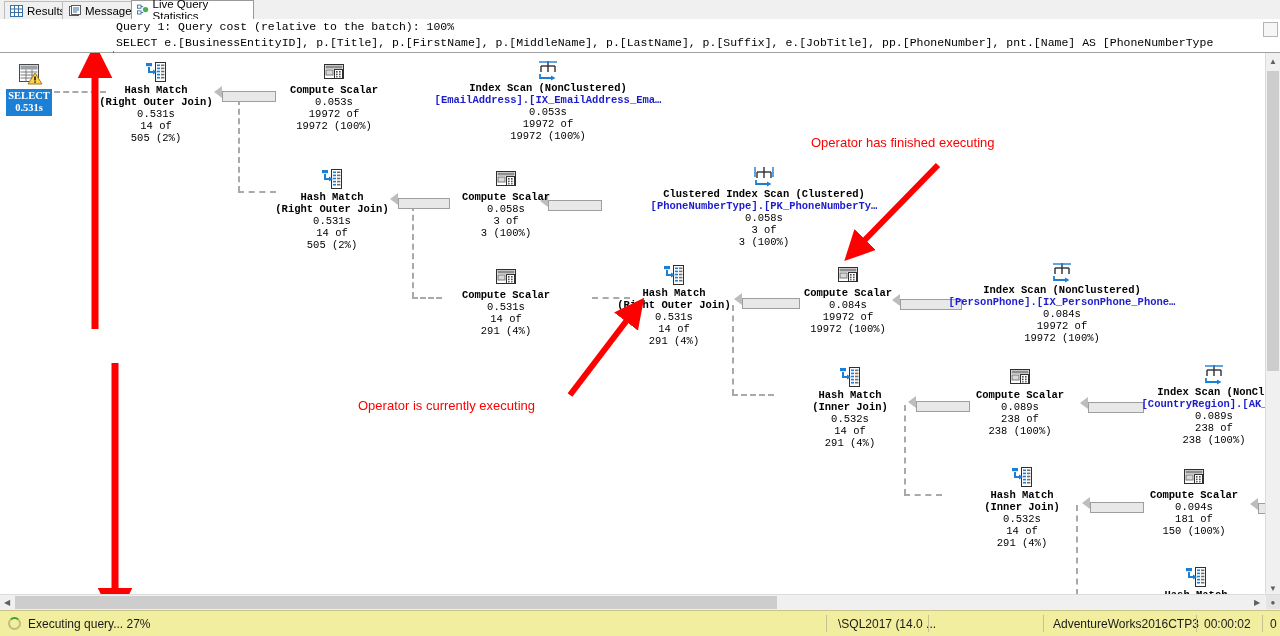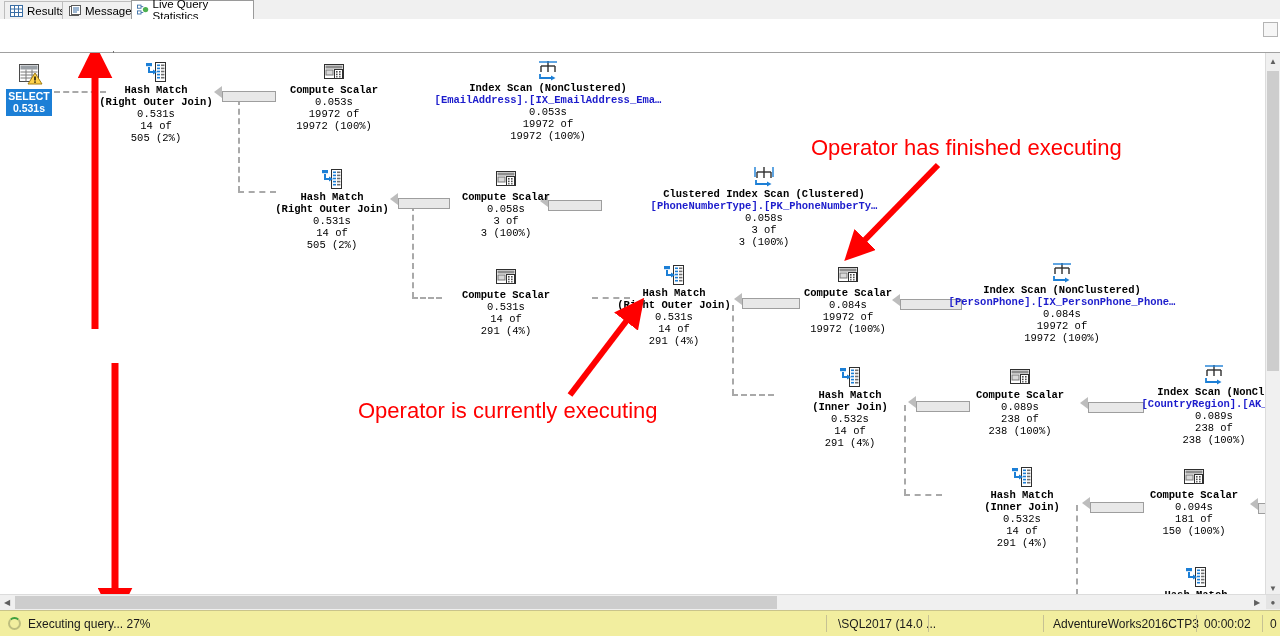--- a/index.html
+++ b/index.html
@@ -46,33 +46,33 @@
   
   .node{position:absolute;text-align:center;font-family:"Liberation Mono",monospace;
         font-size:10.5px;line-height:12px;color:#000;white-space:nowrap;}
   .node .ico{margin:0 auto 1px auto;display:block;}
   .node .nm{font-weight:bold;}
   .node .ob{color:#1c1ccc;font-weight:bold;}
   .node .st{color:#000;}
   
   #selnode{position:absolute;left:6px;top:10px;width:46px;text-align:center;}
   #selnode .lbl{
-    background:#1c7fd6;color:#ffffff;font-family:Liberation Sans, sans-serif;
+    background:#1c7fd6;color:#ffffff;font-family:Liberation Serif, serif;
     font-size:10.5px;line-height:12px;padding:1px 0 2px 0;font-weight:bold;
   }
   
   .arrow-solid{position:absolute;height:9px;background:#e8e8e8;border:1px solid #9e9e9e;}
   .arrow-head{position:absolute;width:0;height:0;
     border-top:6px solid transparent;border-bottom:6px solid transparent;
     border-right:8px solid #bdbdbd;}
   .dashh{position:absolute;height:0;border-top:2px dashed #a9a9a9;}
   .dashv{position:absolute;width:0;border-left:2px dashed #a9a9a9;}
   
   .anno{position:absolute;color:#ff0000;font-family:"Liberation Sans",sans-serif;
-        font-size:22px;white-space:nowrap;}
+        font-size:13px;white-space:nowrap;}
   .annosvg{position:absolute;overflow:visible;}
   
   #vscroll{position:absolute;right:0;top:53px;width:14px;height:543px;background:#f0f0f0;border-left:1px solid #dcdcdc;}
   #vthumb{position:absolute;left:1px;top:18px;width:12px;height:300px;background:#cdcdcd;}
   .sbbtn{position:absolute;width:14px;height:16px;display:flex;align-items:center;justify-content:center;
          font-size:8px;color:#606060;background:#f0f0f0;}
   #hscroll{position:absolute;left:0;bottom:26px;width:1280px;height:15px;background:#f0f0f0;border-top:1px solid #dcdcdc;}
   #hthumb{position:absolute;left:15px;top:1px;width:762px;height:13px;background:#cdcdcd;}
   
   #status{
@@ -120,20 +120,24 @@
       <circle cx="9.6" cy="5.5" r="3" fill="#4caf50"></circle>
     </svg>
     <span>Live Query Statistics</span>
   </div>
 </div>
 
 <div id="qhdr">
   <div id="estbox">
     <div>Estimated query</div>
     <div>finished:27%</div>
+  </div>
+  <div id="qtext">
+    <div>Query 1: Query cost (relative to the batch): 100%</div>
+    <div>SELECT e.[BusinessEntityID], p.[Title], p.[FirstName], p.[MiddleName], p.[LastName], p.[Suffix], e.[JobTitle], pp.[PhoneNumber], pnt.[Name] AS [PhoneNumberType</div>
   </div>
   <div id="hdrbtn"></div>
 </div>
 
 <div id="canvas">
 
   <div id="selnode">
     <svg width="28" height="26" style="display:block;margin:0 auto;">
       <rect x="4.5" y="1.5" width="19" height="17" fill="#fdfdfd" stroke="#4a4a4a"></rect>
       <rect x="5.5" y="2.5" width="17" height="4" fill="#9aa0a6"></rect>

